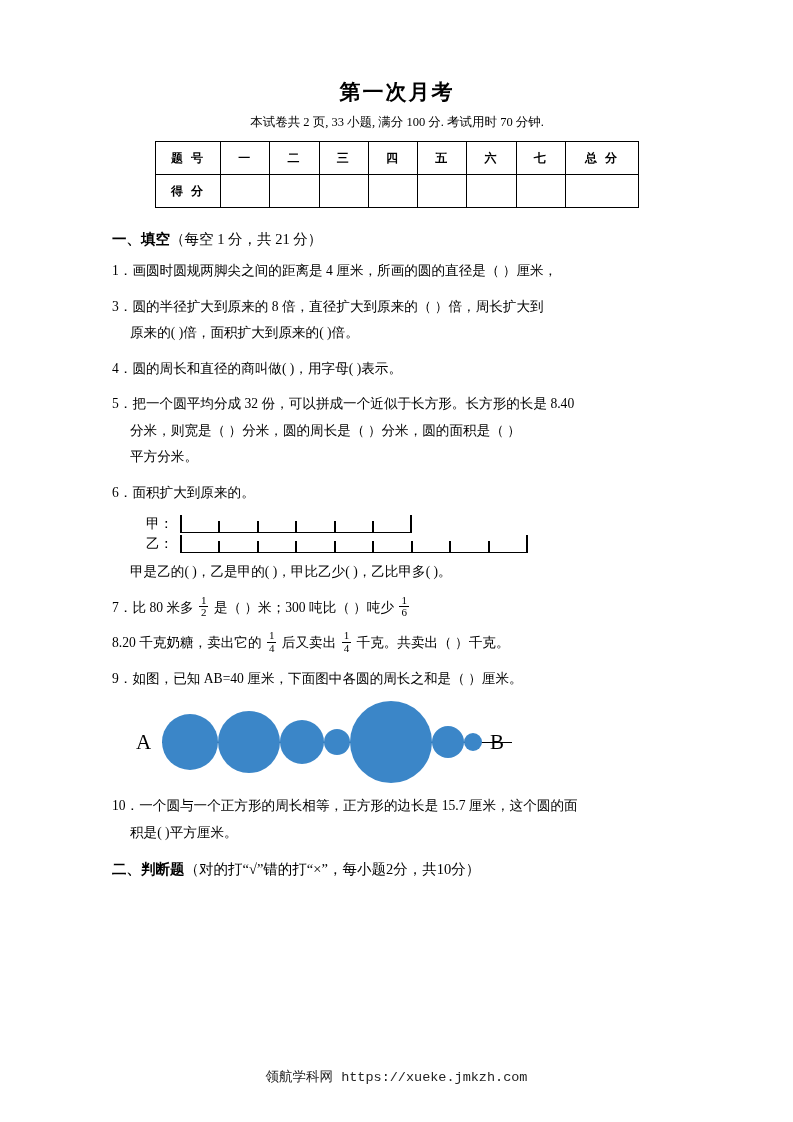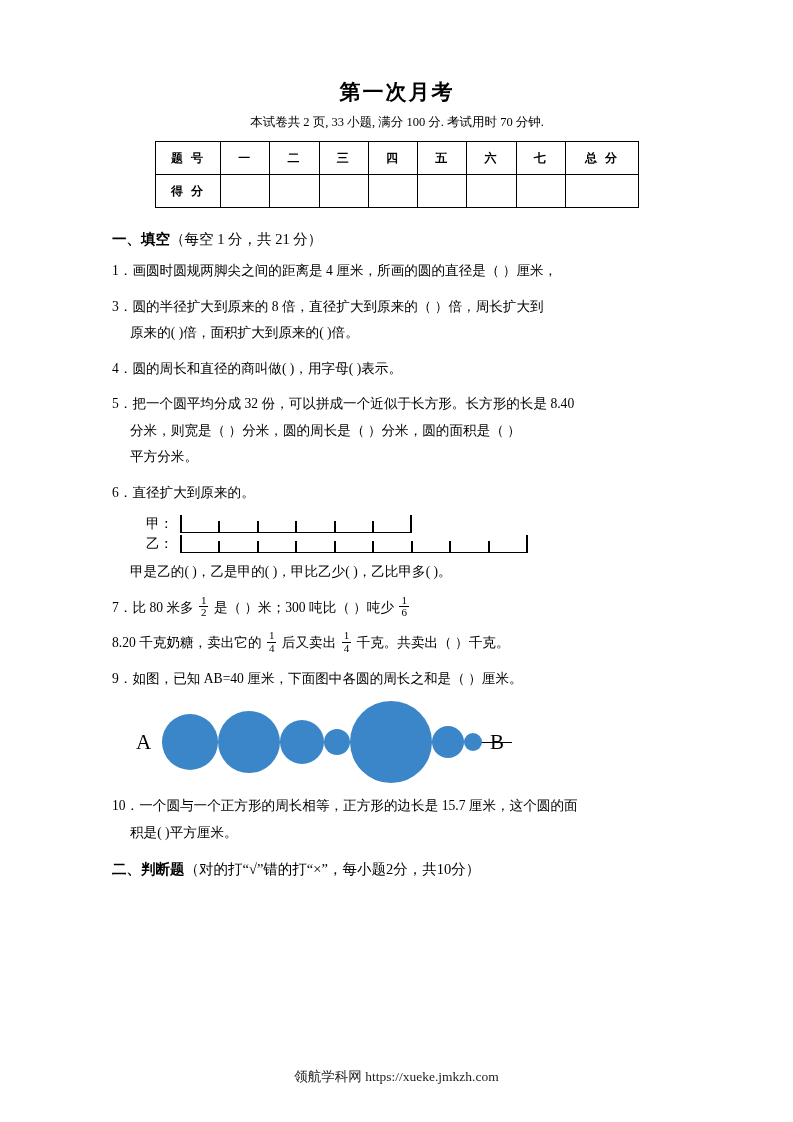--- a/index.html
+++ b/index.html
@@ -137,21 +137,21 @@
     bottom: 18px;
   }
   .footer {
     position: absolute;
     left: 0;
     top: 1068px;
     width: 793px;
     text-align: center;
     font-size: 13.5px;
     color: #3a3a3a;
-    font-family: Liberation Serif, serif;
+    font-family: Liberation Mono, monospace;
   }
   .footer .brand { color: #222; }
 </style>
 </head>
 <body>
 
 <div class="page">
   <div class="content">
 
     <h1 class="doc-title">第一次月考</h1>
@@ -202,21 +202,21 @@
       <span>4．</span><span>圆的周长和直径的商叫做(                    )，用字母(           )表示。</span>
     </div>
 
     <div class="q">
       <span>5．</span><span>把一个圆平均分成 32 份，可以拼成一个近似于长方形。长方形的长是 8.40</span><br>
       <span class="indent">分米，则宽是（      ）分米，圆的周长是（        ）分米，圆的面积是（        ）</span><br>
       <span class="indent">平方分米。</span>
     </div>
 
     <div class="q">
-      <span>6．</span><span>直径扩大到原来的。</span>
+      <span>6．</span><span>面积扩大到原来的。</span>
     </div>
 
     <div class="ruler-row">
       <span class="lbl">甲：</span>
       <div class="ruler" style="width:232px">
         <span class="tick end" style="left:0"></span>
         <span class="tick" style="left:38px"></span>
         <span class="tick" style="left:77px"></span>
         <span class="tick" style="left:115px"></span>
         <span class="tick" style="left:154px"></span>

